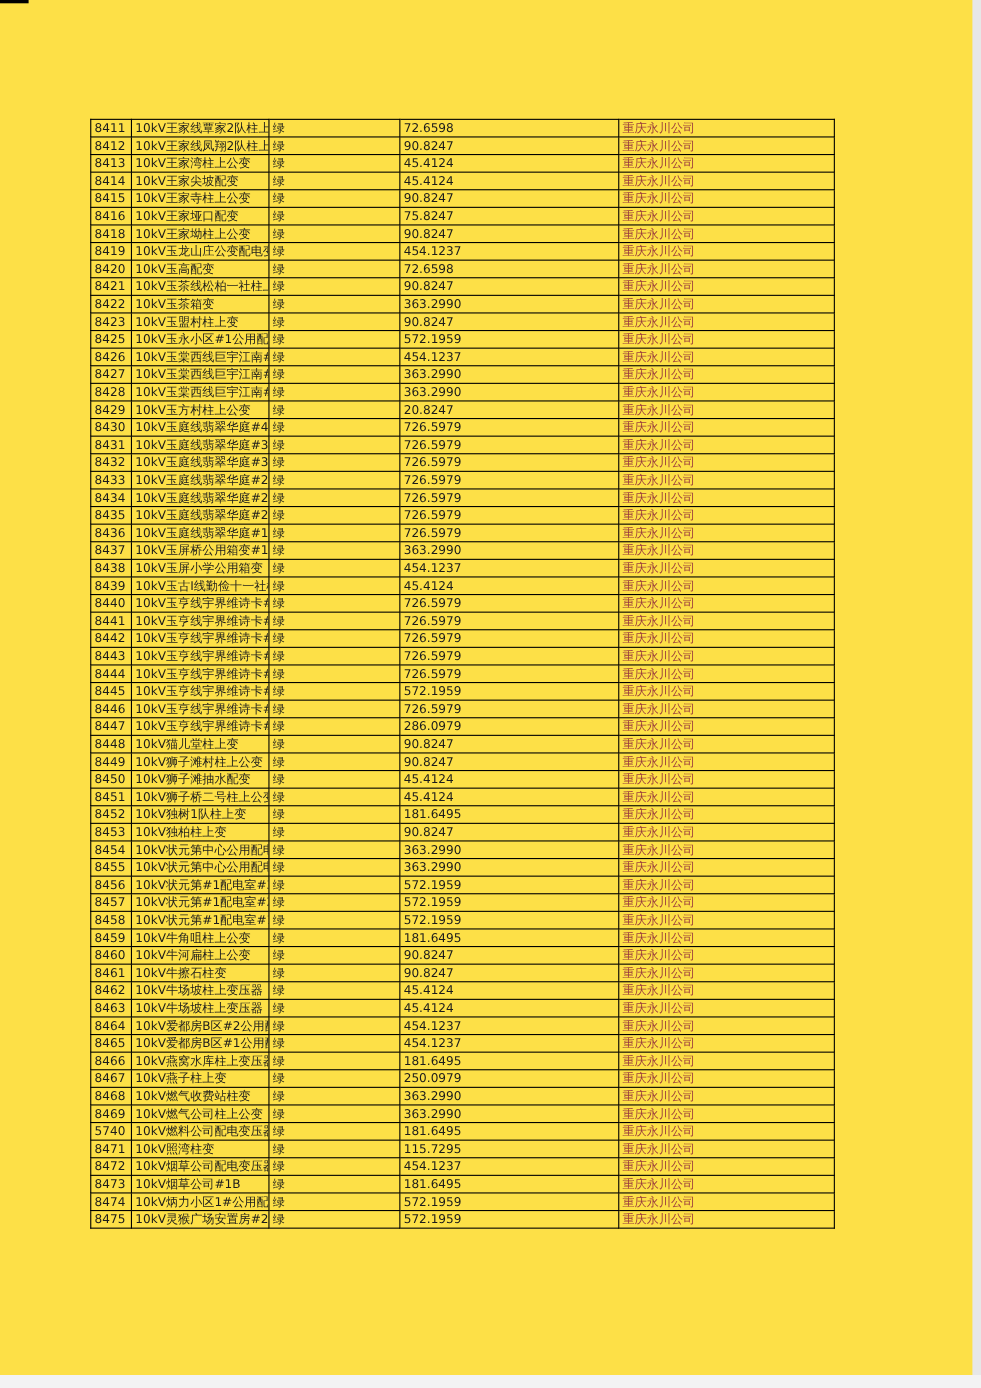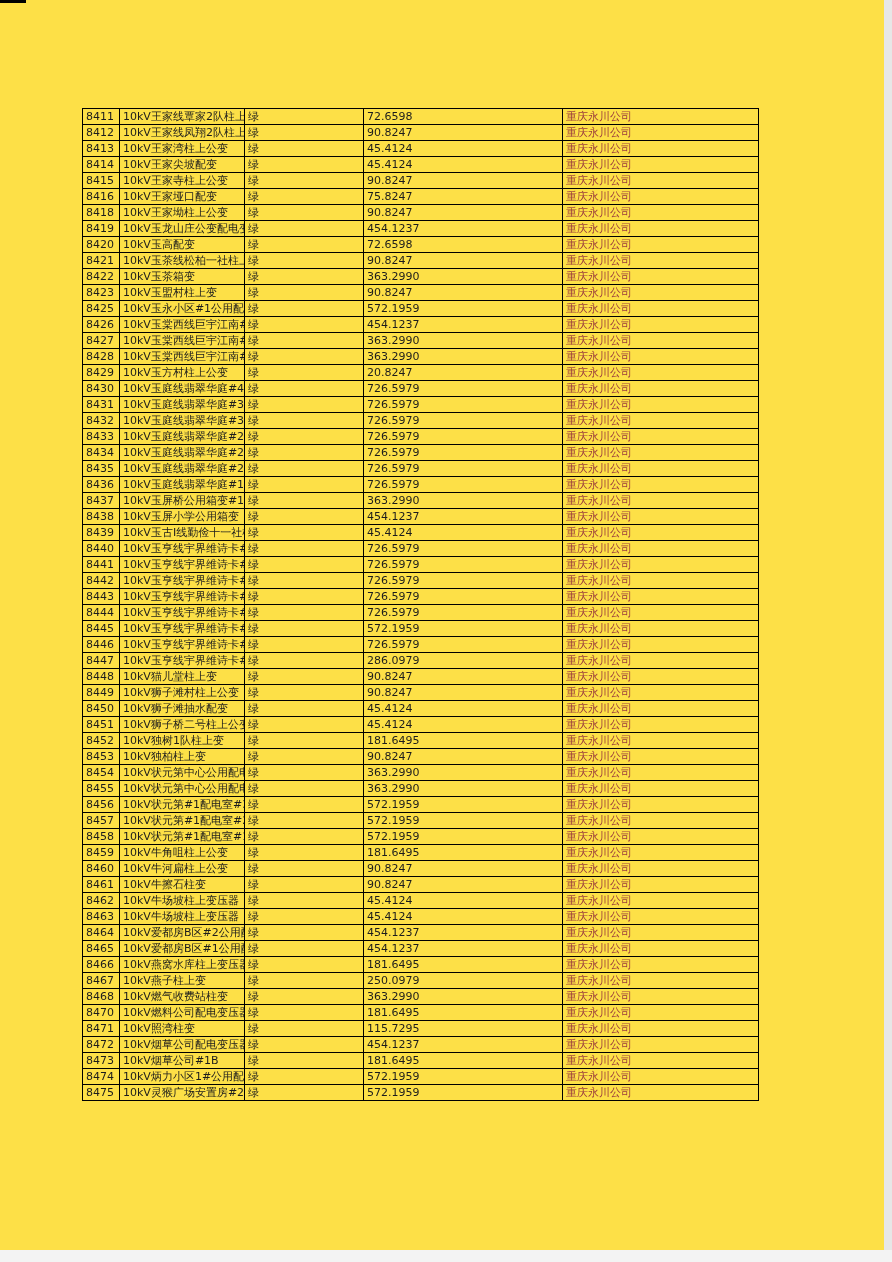--- a/index.html
+++ b/index.html
@@ -436,21 +436,28 @@
           <td class="c-company" style="color: rgb(156, 61, 61);">重庆永川公司</td>
         </tr>
         <tr>
           <td class="c-id">8468</td>
           <td class="c-name">10kV燃气收费站柱变</td>
           <td class="c-status">绿</td>
           <td class="c-value">363.2990</td>
           <td class="c-company" style="color: rgb(156, 61, 61);">重庆永川公司</td>
         </tr>
         <tr>
-          <td class="c-id">8470</td>
+          <td class="c-id">8469</td>
+          <td class="c-name">10kV燃气公司柱上公变</td>
+          <td class="c-status">绿</td>
+          <td class="c-value">363.2990</td>
+          <td class="c-company" style="color: rgb(156, 61, 61);">重庆永川公司</td>
+        </tr>
+        <tr>
+          <td class="c-id">5740</td>
           <td class="c-name">10kV燃料公司配电变压器</td>
           <td class="c-status">绿</td>
           <td class="c-value">181.6495</td>
           <td class="c-company" style="color: rgb(156, 61, 61);">重庆永川公司</td>
         </tr>
         <tr>
           <td class="c-id">8471</td>
           <td class="c-name">10kV照湾柱变</td>
           <td class="c-status">绿</td>
           <td class="c-value">115.7295</td>

